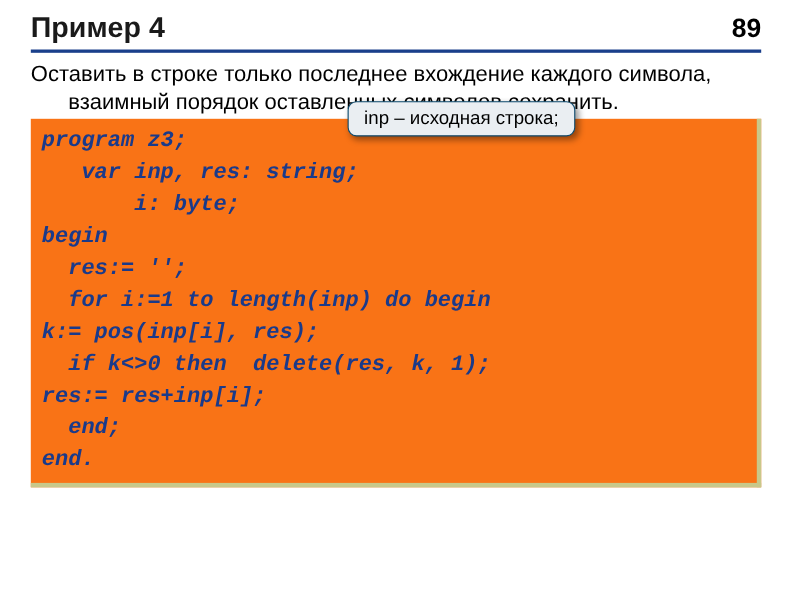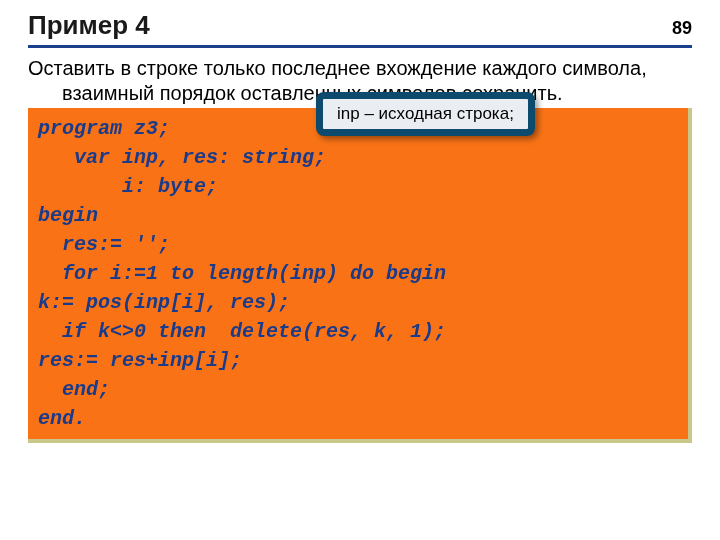--- a/index.html
+++ b/index.html
@@ -24,21 +24,21 @@
     justify-content: space-between;
     align-items: baseline;
   }
   .title {
     font-size: 26px;
     font-weight: bold;
     color: #1a1a1a;
     margin: 0;
   }
   .pagenum {
-    font-size: 18px;
+    font-size: 24px;
     font-weight: bold;
     color: #000;
   }
   .rule {
     height: 3px;
     background: #1a3f8b;
     margin-top: 4px;
     margin-bottom: 8px;
   }
   .desc {
@@ -63,21 +63,21 @@
     white-space: pre;
     position: relative;
     z-index: 1;
   }
   .callout {
     position: absolute;
     top: 92px;
     left: 316px;
     z-index: 2;
     background: #eaeef2;
-    border: 7px solid #0c4a6e;
+    border: 1px solid #0c4a6e;
     border-radius: 8px;
     padding: 4px 14px;
     font-size: 17px;
     line-height: 1.3;
     text-align: left;
     box-shadow: 3px 3px 6px rgba(0,0,0,0.4);
     color: #000;
   }
 </style>
 </head>

